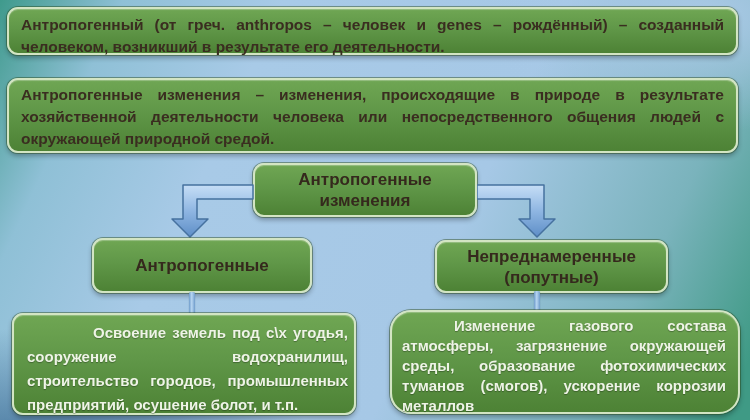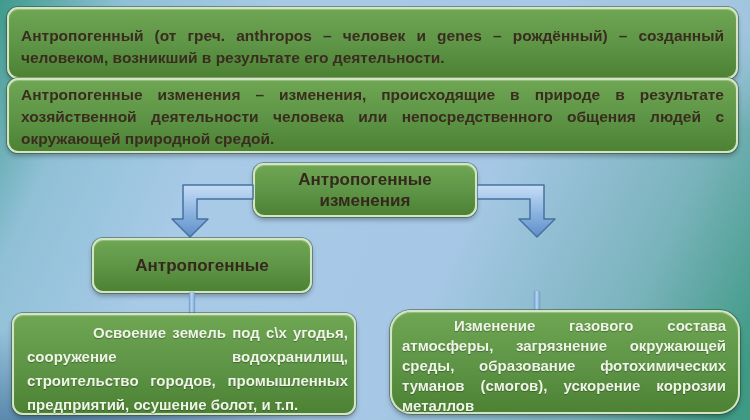--- a/index.html
+++ b/index.html
@@ -16,21 +16,21 @@
     background:linear-gradient(180deg,#6fa653 0%,#609748 45%,#4d8235 100%);
     border:2px solid #d3e5c3;
     box-shadow:0 0 0 1px rgba(42,74,24,0.45), 0 3px 5px rgba(0,0,0,0.30),
                inset 0 1px 1px rgba(255,255,255,0.28);
   }
   .gbox p{margin:0;}
   .deftext{
     color:#3a2d20;font-weight:bold;font-size:15.5px;line-height:22px;
     text-align:justify;
   }
-  .def1{left:7px;top:7px;width:731px;height:72px;padding:16px 12px;}
+  .def1{left:7px;top:7px;width:731px;height:48px;padding:5px 12px;}
   .def2{left:7px;top:78px;width:731px;height:75px;padding:4px 12px;}
   .node{
     display:flex;align-items:center;justify-content:center;text-align:center;
     color:#35291d;font-weight:bold;
   }
   .root-node{left:253px;top:163px;width:224px;height:54px;font-size:17px;line-height:21px;padding:0 8px;}
   .left-node{left:92px;top:238px;width:220px;height:55px;font-size:17px;}
   .right-node{left:435px;top:240px;width:233px;height:53px;font-size:17px;line-height:21px;padding:0 6px;}
   .detail{color:#eef4e6;}
   .detail p{
@@ -88,20 +88,23 @@
         <stop offset="1" stop-color="#5e8ec7"></stop>
       </linearGradient>
     </defs>
     <polygon points="0,4 67,4 67,38 78,38 60,56 42,38 53,38 53,18 0,18" fill="url(#agR)" stroke="#46719f" stroke-width="1.5" stroke-linejoin="round"></polygon>
   </svg>
 
   <div class="gbox node left-node">
     <span>Антропогенные</span>
   </div>
 
+  <div class="gbox node right-node">
+    <span>Непреднамеренные (попутные)</span>
+  </div>
 
   <div class="connector conn-left"></div>
   <div class="connector conn-right"></div>
 
   <div class="gbox detail left-detail">
     <p>Освоение земель под с\х угодья, сооружение водохранилищ, строительство городов, промышленных предприятий, осушение болот, и т.п.</p>
   </div>
 
   <div class="gbox detail right-detail">
     <p>Изменение газового состава атмосферы, загрязнение окружающей среды, образование фотохимических туманов (смогов), ускорение коррозии металлов</p>

